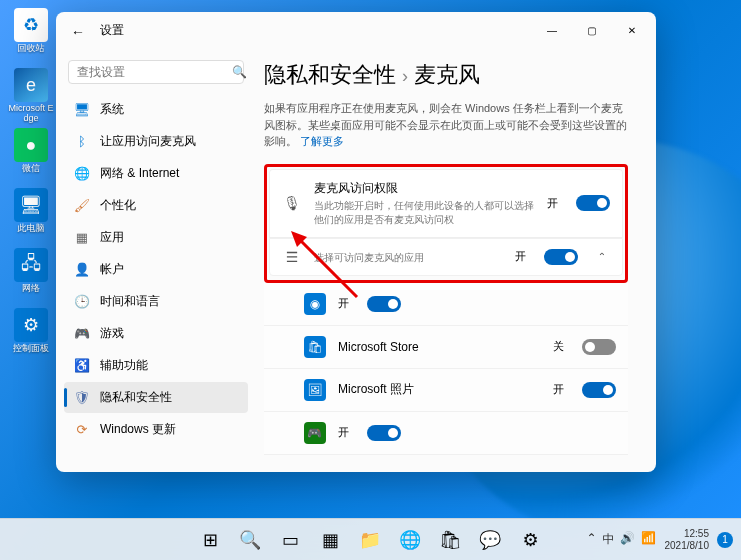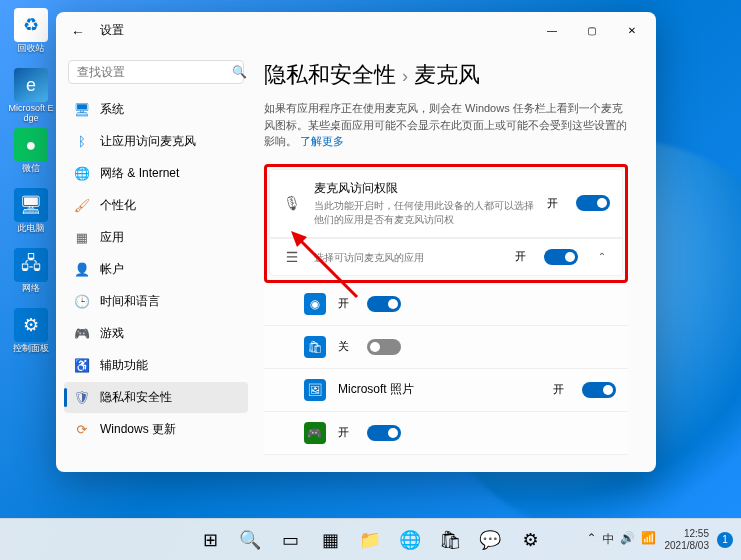--- a/index.html
+++ b/index.html
@@ -188,20 +188,21 @@
           </div>
       </div>
       <div id="apps">
           <div class="app-row">
             <div class="app-icon" style="background:#0078d4">◉</div>
             <span class="sr-state">开</span>
             <div class="toggle on"></div>
           </div>
           <div class="app-row">
             <div class="app-icon" style="background:#0078d4">🛍</div>
+            <div class="app-name">Microsoft Store</div>
             <span class="sr-state">关</span>
             <div class="toggle off"></div>
           </div>
           <div class="app-row">
             <div class="app-icon" style="background:#0078d4">🖼</div>
             <div class="app-name">Microsoft 照片</div>
             <span class="sr-state">开</span>
             <div class="toggle on"></div>
           </div>
           <div class="app-row">
@@ -228,17 +229,17 @@
     </div>
   <div class="tb-right">
     <div class="tray" id="tray">
         <span>⌃</span>
         <span>中</span>
         <span>🔊</span>
         <span>📶</span>
       </div>
     <div class="clock">
       <div>12:55</div>
-      <div>2021/8/03</div>
+      <div>2021/8/10</div>
     </div>
     <div style="width:16px;height:16px;background:#0078d4;color:#fff;border-radius:50%;font-size:10px;display:flex;align-items:center;justify-content:center">1</div>
   </div>
 </div>
 
 </body></html>

